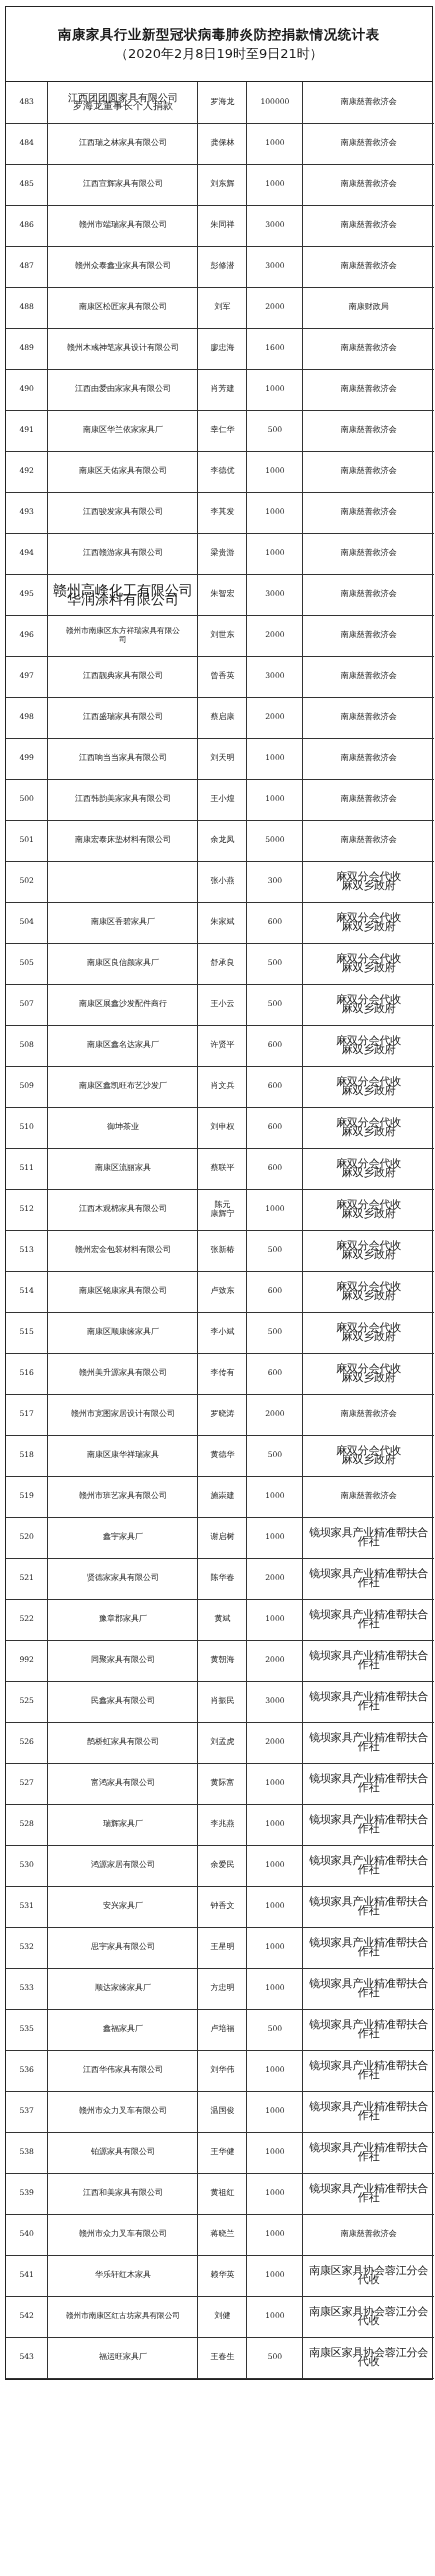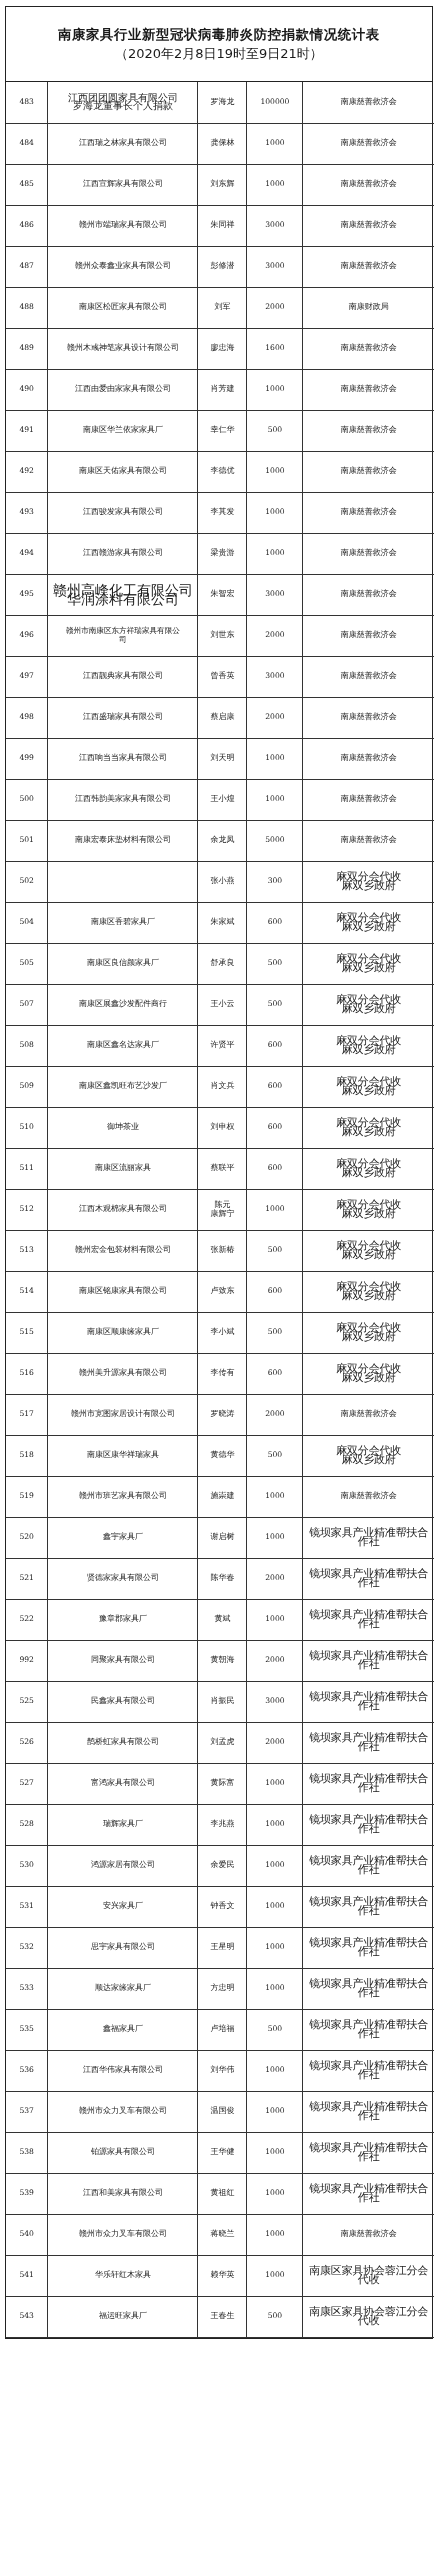--- a/index.html
+++ b/index.html
@@ -421,20 +421,27 @@
           <td class="c-rec twoline">南康慈善救济会</td>
         </tr>
         <tr>
           <td class="c-no">541</td>
           <td class="c-co twoline">华乐轩红木家具</td>
           <td class="c-ct twoline">赖华英</td>
           <td class="c-amt">1000</td>
           <td class="c-rec twoline long">南康区家具协会蓉江分会代收</td>
         </tr>
         <tr>
+          <td class="c-no">542</td>
+          <td class="c-co twoline" style="font-size: 7.6px;">赣州市南康区红古坊家具有限公司</td>
+          <td class="c-ct twoline">刘健</td>
+          <td class="c-amt">1000</td>
+          <td class="c-rec twoline long">南康区家具协会蓉江分会代收</td>
+        </tr>
+        <tr>
           <td class="c-no">543</td>
           <td class="c-co twoline">福运旺家具厂</td>
           <td class="c-ct twoline">王春生</td>
           <td class="c-amt">500</td>
           <td class="c-rec twoline long">南康区家具协会蓉江分会代收</td>
         </tr>
       </tbody>
 
   </table>
 

